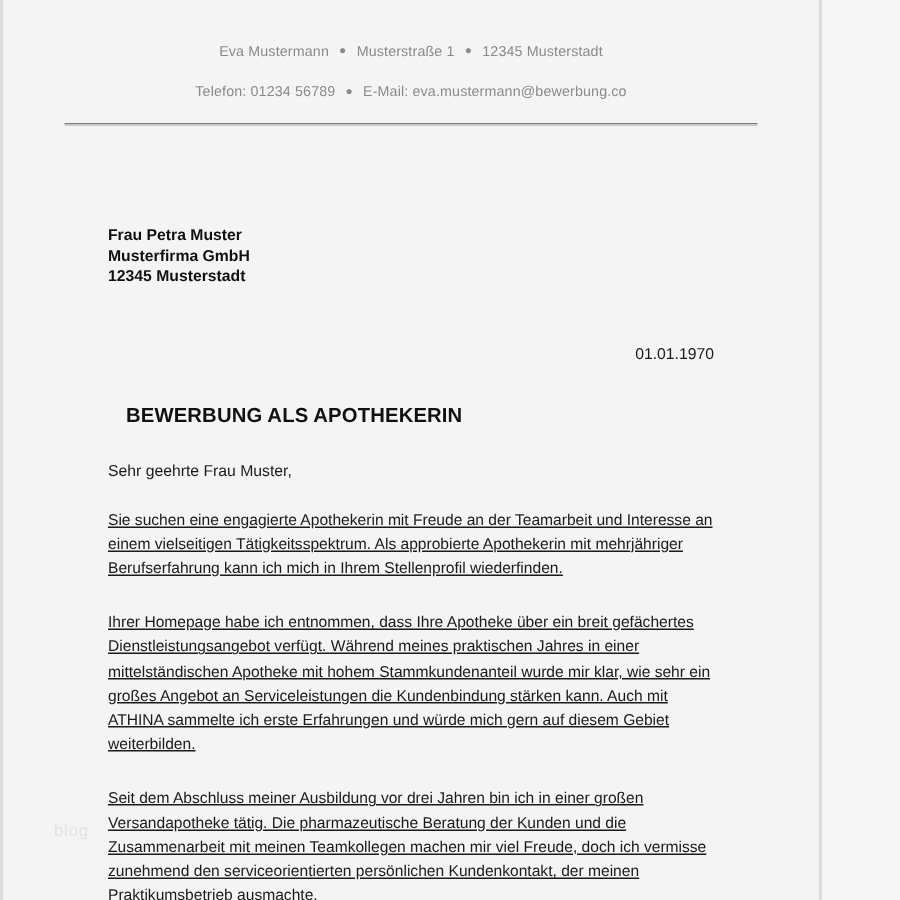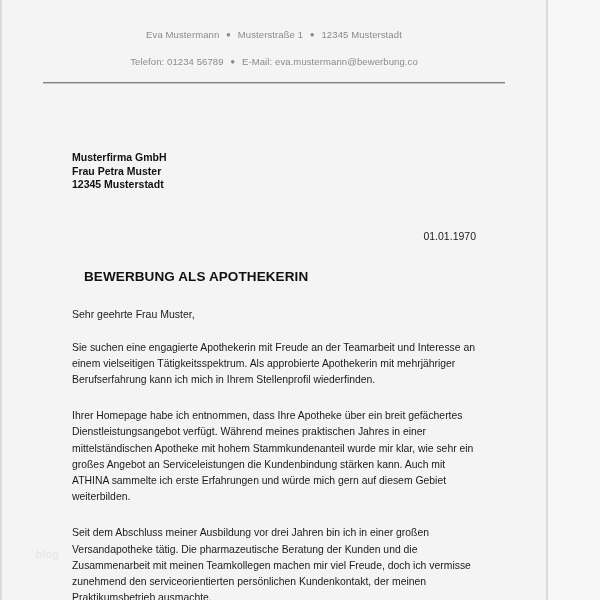--- a/index.html
+++ b/index.html
@@ -92,20 +92,21 @@
     font-size: 10.5px;
     color: #1a1a1a;
   }
 
   .para {
     margin-top: 20px;
     font-size: 10.4px;
     line-height: 16.2px;
     color: #1a1a1a;
     text-align: left;
+    text-decoration: underline;
   }
 
   
   .watermark {
     position: absolute;
     left: 34px;
     top: 548px;
     font-size: 11px;
     color: #e2e2e2;
     letter-spacing: .6px;
@@ -131,22 +132,22 @@
       <span class="bullet">●</span>
       <span>E-Mail: eva.mustermann@bewerbung.co</span>
     </div>
 
     <div class="rule"></div>
   </div>
 
   <div class="content">
 
     <div class="recipient">
+      <div>Frau Petra Muster</div>
       <div>Musterfirma GmbH</div>
-      <div>Frau Petra Muster</div>
       <div>12345 Musterstadt</div>
     </div>
 
     <div class="date">01.01.1970</div>
 
     <div class="subject">BEWERBUNG ALS APOTHEKERIN</div>
 
     <div class="salutation">Sehr geehrte Frau Muster,</div>
 
     <p class="para">Sie suchen eine engagierte Apothekerin mit Freude an der Teamarbeit und Interesse an einem vielseitigen Tätigkeitsspektrum. Als approbierte Apothekerin mit mehrjähriger Berufserfahrung kann ich mich in Ihrem Stellenprofil wiederfinden.</p>

